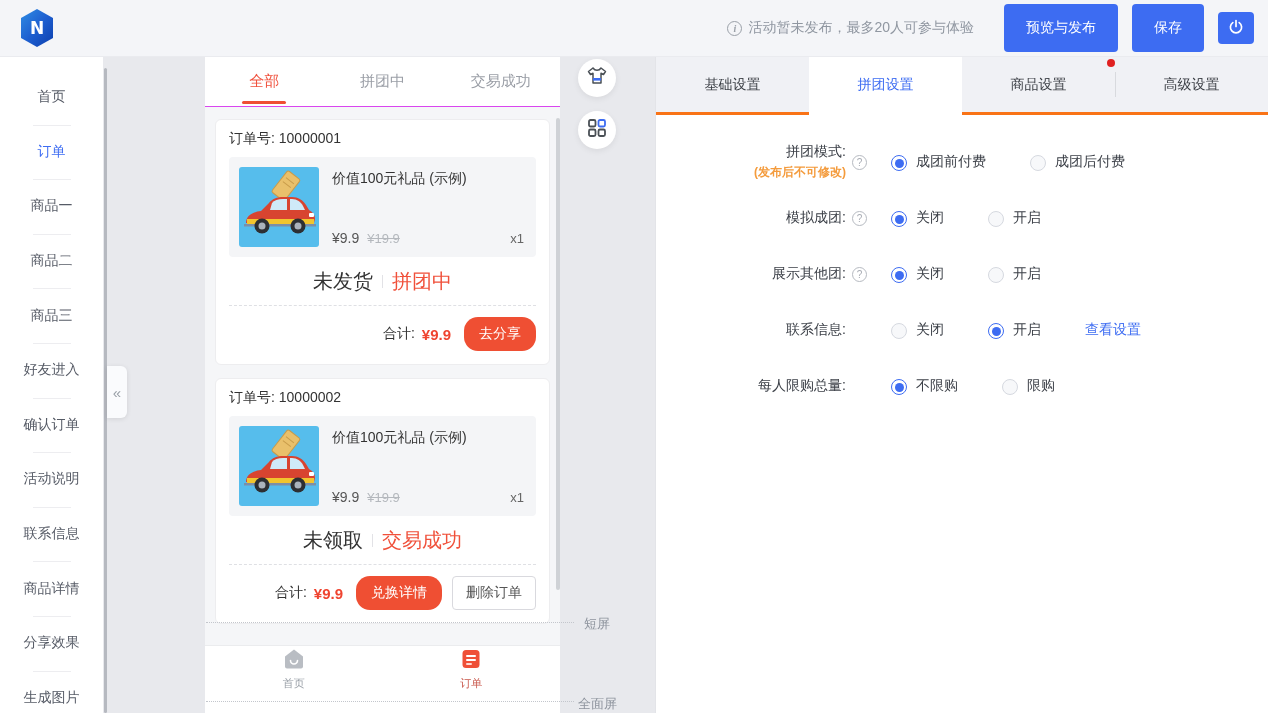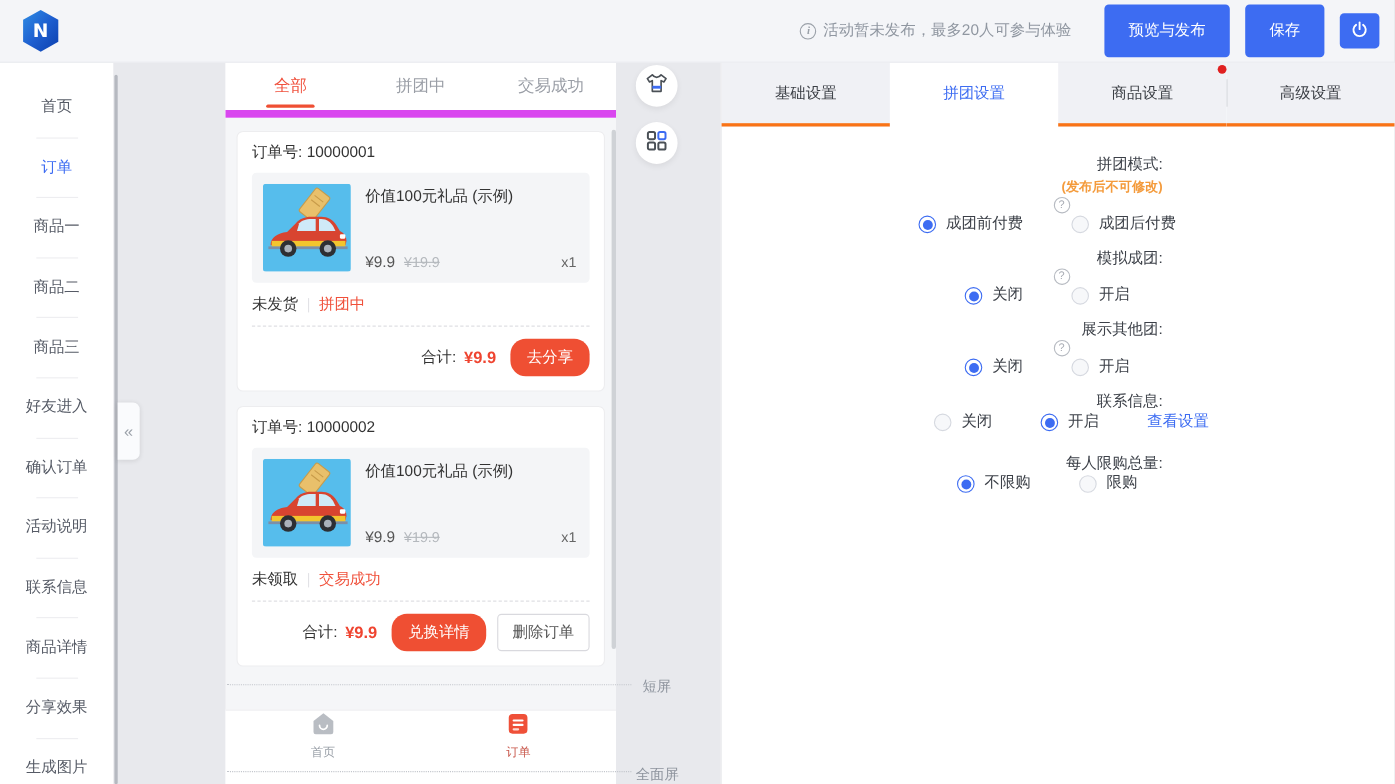--- a/index.html
+++ b/index.html
@@ -28,38 +28,38 @@
   .side-item:not(:first-child)::before { content:""; position:absolute; top:0; left:50%; transform:translateX(-50%);
                width:38px; height:1px; background:#ededf0; }
   .side-item.active { color:#3d6cf2; }
   .side-scrollbar { position:absolute; left:104px; top:68px; width:3px; height:645px; background:#b6b9c0; border-radius:2px; z-index:6; }
   .collapse-handle { position:absolute; left:107px; top:366px; width:20px; height:52px; background:#fafbfd;
                border-radius:0 6px 6px 0; box-shadow:0 1px 5px rgba(0,0,0,.10); display:flex; align-items:center;
                justify-content:center; color:#9aa0a8; font-size:15px; cursor:pointer; z-index:6; }
 
   
   .phone { position:absolute; left:205px; top:57px; width:355px; height:656px; background:#f5f6f8; z-index:2; }
-  .phone-tabs { height:50px; background:#fff; border-bottom:7px solid #d946ef; display:flex; }
+  .phone-tabs { height:50px; background:#fff; border-bottom:1px solid #d946ef; display:flex; }
   .ptab { flex:1; position:relative; display:flex; align-items:center; justify-content:center;
           font-size:15px; color:#9a9ea6; cursor:pointer; }
   .ptab.active { color:#f0513d; }
   .ptab.active::after { content:""; position:absolute; bottom:2px; left:50%; transform:translateX(-50%);
           width:44px; height:3px; background:#ef4f33; border-radius:2px; }
   .order-list { padding:12px 10px 0; }
   .order-card { background:#fff; border:1px solid #ededef; border-radius:6px; margin-bottom:13px; }
   .order-no { padding:10px 13px 9px; font-size:14px; color:#333; }
   .product { margin:0 13px; background:#f4f5f7; border-radius:4px; padding:10px; display:flex; gap:13px; cursor:pointer; }
   .product-img { width:80px; height:80px; border-radius:3px; overflow:hidden; flex:none; }
   .product-info { flex:1; display:flex; flex-direction:column; justify-content:space-between; padding:3px 2px 1px 0; }
   .p-title { font-size:14px; color:#333; }
   .p-priceline { display:flex; align-items:baseline; gap:8px; }
   .p-price { font-size:14px; color:#555; }
   .p-orig { font-size:13px; color:#b4b8bd; text-decoration:line-through; }
   .p-qty { margin-left:auto; font-size:13px; color:#666; }
-  .status-line { padding:11px 13px 10px; display:flex; justify-content:flex-start; align-items:center; font-size:14px; color:#333; }
+  .status-line { padding:11px 13px 10px; display:flex; justify-content:center; align-items:center; font-size:20px; color:#333; }
   .sep { width:1px; height:13px; background:#e2e2e6; margin:0 9px; }
   .deal { color:#f0503a; }
   .dashed { margin:0 13px; border-top:1px dashed #dfe0e4; }
   .card-footer { padding:11px 13px 13px; display:flex; justify-content:flex-end; align-items:center; font-size:14px; color:#333; }
   .total { color:#ef4430; font-size:15px; font-weight:bold; margin-left:7px; }
   .btn-red { background:#ef4f33; color:#fff; border:none; border-radius:14px; padding:8px 15px;
              font-size:14px; margin-left:13px; cursor:pointer; font-family:inherit; }
   .btn-plain { background:#fff; color:#555; border:1px solid #d9d9de; border-radius:4px; padding:7px 13px;
              font-size:14px; margin-left:10px; cursor:pointer; font-family:inherit; }
   .phone-scroll { position:absolute; right:0; top:61px; width:4px; height:472px; background:#cfd2d6; border-radius:2px; }
@@ -82,21 +82,21 @@
 
   
   .panel { position:absolute; left:655px; top:57px; width:613px; height:656px; background:#fff; border-left:1px solid #e3e4e8; }
   .settings-tabs { display:flex; height:58px; position:relative; }
   .settings-tab { flex:1; display:flex; align-items:center; justify-content:center; font-size:14px; color:#3b3f45;
                   background:#f0f1f5; border-bottom:3px solid #f97316; cursor:pointer; position:relative; }
   .settings-tab.active { background:#fff; color:#3d6cf2; border-bottom-color:transparent; }
   .settings-tab.divided::before { content:""; position:absolute; left:0; top:15px; bottom:15px; width:1px; background:#d8dade; }
   .noti-dot { position:absolute; left:451px; top:2px; width:8px; height:8px; border-radius:50%; background:#e02020; }
   .form { padding-top:26px; }
-  .form-row { display:flex; align-items:center; min-height:42px; margin-bottom:14px;flex-direction:column; }
+  .form-row { display:flex; align-items:center; min-height:42px; margin-bottom:14px; }
   .row-label-wrap { width:190px; text-align:right; }
   .label-main { font-size:14px; color:#3c4048; }
   .label-sub { font-size:12px; color:#f49b3c; margin-top:3px;font-weight:bold; }
   .help-slot { width:21px; flex:none; display:flex; justify-content:flex-end; }
   .help-icon { width:15px; height:15px; border:1px solid #b6bac1; border-radius:50%; color:#a7abb3;
                font-size:10px; line-height:13px; text-align:center; cursor:pointer; }
   .help-icon::before { content:"?"; }
   .row-options { display:flex; align-items:center; margin-left:24px; }
   .radio-option { display:flex; align-items:flex-end; margin-right:44px; font-size:14px; color:#3c4048; cursor:pointer; }
   .radio { width:16px; height:16px; border-radius:50%; border:1px solid #d6d9e0; background:#f7f8fa;

